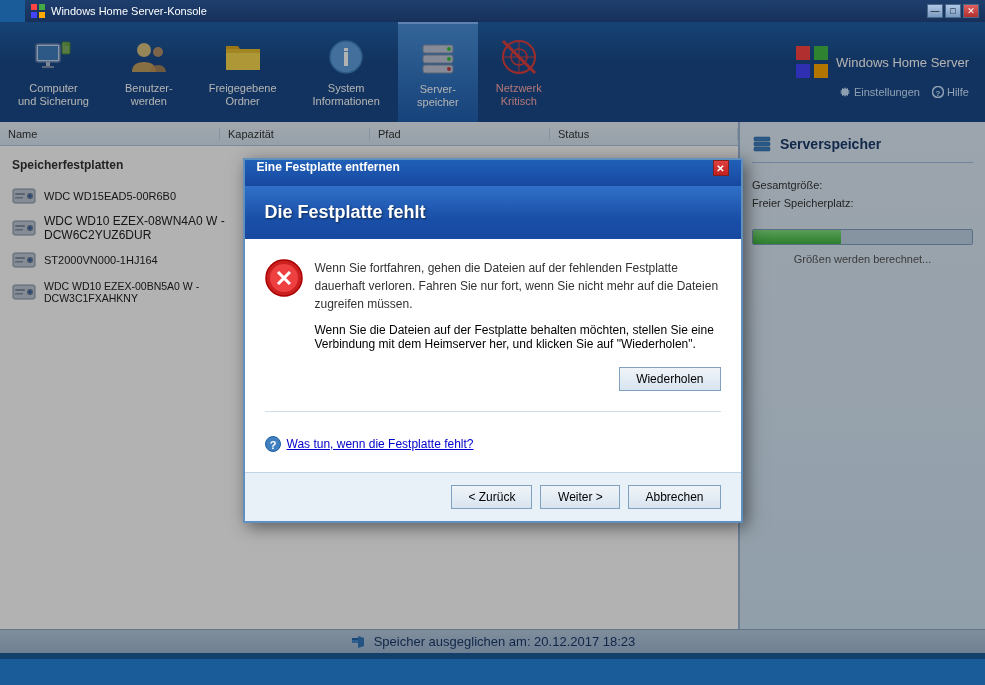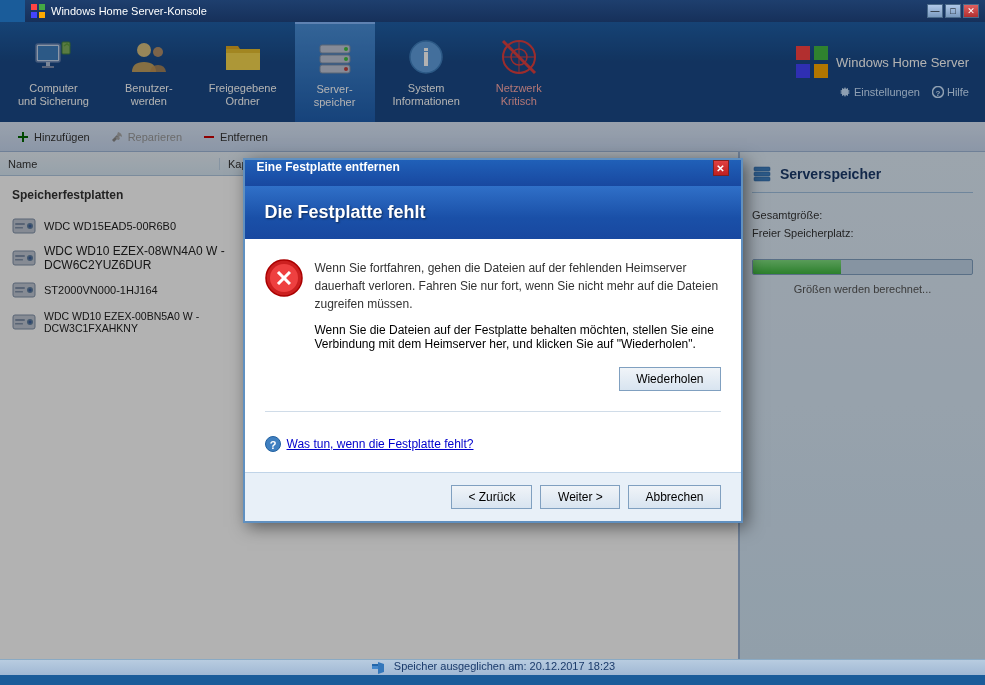--- a/index.html
+++ b/index.html
@@ -231,25 +231,25 @@
     #calc-text {
       font-size: 11px;
       color: #555;
       text-align: center;
       margin-top: 4px;
     }
 
     
     #status-bar {
       background: linear-gradient(180deg, #b8cce0 0%, #a0b8d4 100%);
-      height: 16px;
-      display: flex;
-      align-items: flex-start;
+      height: 24px;
+      display: flex;
+      align-items: center;
       justify-content: center;
-      font-size: 11px;
+      font-size: 13px;
       color: #1a3a6a;
       border-top: 1px solid #8aaac4;
       gap: 8px;
     }
 
     
     #dialog-overlay {
       position: absolute;
       top: 0; left: 0; right: 0; bottom: 0;
       background: rgba(0,0,0,0.3);
@@ -413,50 +413,50 @@
           <path d="M4 16 L4 34 L38 34 L38 16 Z" fill="#f0c040"></path>
           <path d="M4 16 L4 10 L16 10 L20 16 Z" fill="#e0a820"></path>
           <rect x="4" y="14" width="34" height="20" rx="1" fill="#f8d850"></rect>
           <rect x="4" y="13" width="34" height="4" fill="#e8c030"></rect>
         </svg>
       </div>
       <span class="nav-label" style="white-space:pre-line;">Freigegebene
 Ordner</span>
     </div>
 
+    <div class="nav-item">
+      <div class="nav-icon">
+        <svg width="42" height="42" viewBox="0 0 42 42">
+          <circle cx="21" cy="21" r="16" fill="#60a0e0" stroke="#4080c0" stroke-width="1.5"></circle>
+          <rect x="19" y="16" width="4" height="14" fill="white"></rect>
+          <rect x="19" y="12" width="4" height="3" fill="white"></rect>
+        </svg>
+      </div>
+      <span class="nav-label" style="white-space:pre-line;">System
+Informationen</span>
+    </div>
+
     <div class="nav-item active">
       <div class="nav-icon">
         <svg width="42" height="42" viewBox="0 0 42 42">
           <rect x="6" y="8" width="30" height="8" rx="2" fill="#c0c8d8" stroke="#8090a8" stroke-width="1"></rect>
           <rect x="6" y="18" width="30" height="8" rx="2" fill="#c0c8d8" stroke="#8090a8" stroke-width="1"></rect>
           <rect x="6" y="28" width="30" height="8" rx="2" fill="#c0c8d8" stroke="#8090a8" stroke-width="1"></rect>
           <circle cx="32" cy="12" r="2" fill="#40c040"></circle>
           <circle cx="32" cy="22" r="2" fill="#40c040"></circle>
           <circle cx="32" cy="32" r="2" fill="#c04040"></circle>
         </svg>
       </div>
       <span class="nav-label" style="white-space:pre-line;">Server-
 speicher</span>
     </div>
 
     <div class="nav-item">
       <div class="nav-icon">
         <svg width="42" height="42" viewBox="0 0 42 42">
-          <circle cx="21" cy="21" r="16" fill="#60a0e0" stroke="#4080c0" stroke-width="1.5"></circle>
-          <rect x="19" y="16" width="4" height="14" fill="white"></rect>
-          <rect x="19" y="12" width="4" height="3" fill="white"></rect>
-        </svg>
-      </div>
-      <span class="nav-label" style="white-space:pre-line;">System
-Informationen</span>
-    </div>
-
-    <div class="nav-item">
-      <div class="nav-icon">
-        <svg width="42" height="42" viewBox="0 0 42 42">
           <circle cx="21" cy="21" r="16" fill="none" stroke="#e04040" stroke-width="2"></circle>
           <line x1="5" y1="5" x2="37" y2="37" stroke="#e04040" stroke-width="3"></line>
           <circle cx="21" cy="21" r="8" fill="none" stroke="#e04040" stroke-width="1.5"></circle>
           <line x1="5" y1="21" x2="37" y2="21" stroke="#e04040" stroke-width="1"></line>
           <line x1="21" y1="5" x2="21" y2="37" stroke="#e04040" stroke-width="1"></line>
         </svg>
       </div>
       <span class="nav-label" style="white-space:pre-line; color:#ffaaaa;">Netzwerk
 Kritisch</span>
     </div>
@@ -483,42 +483,20 @@
           <svg width="12" height="12" viewBox="0 0 12 12">
             <circle cx="6" cy="6" r="5.5" fill="none" stroke="#cce4ff" stroke-width="1.5"></circle>
             <text x="6" y="9.5" text-anchor="middle" font-size="8" fill="#cce4ff" font-weight="bold">?</text>
           </svg>
           <span>Hilfe</span>
         </div>
       </div>
     </div>
   </div>
 
-  <div id="toolbar">
-    <div class="toolbar-btn">
-      <svg width="14" height="14" viewBox="0 0 14 14">
-        <rect x="6" y="2" width="2" height="10" fill="#006600"></rect>
-        <rect x="2" y="6" width="10" height="2" fill="#006600"></rect>
-      </svg>
-      <span>Hinzufügen</span>
-    </div>
-    <div class="toolbar-btn">
-      <svg width="14" height="14" viewBox="0 0 14 14">
-        <path d="M2 10 L7 5 L9 7 L4 12 Z" fill="#888"></path>
-        <path d="M8 2 Q12 3 12 7 L10 6 L9 7 L10 8 L9 10 Q6 10 5 6 L7 7 L8 6 L7 5 Z" fill="#aaa"></path>
-      </svg>
-      <span style="color:#999;">Reparieren</span>
-    </div>
-    <div class="toolbar-btn">
-      <svg width="14" height="14" viewBox="0 0 14 14">
-        <line x1="2" y1="7" x2="12" y2="7" stroke="#cc0000" stroke-width="2"></line>
-      </svg>
-      <span>Entfernen</span>
-    </div>
-  </div>
 
   <div id="main-content">
 
     <div id="left-panel">
       <div id="table-header">
         <div class="th">Name</div>
         <div class="th">Kapazität</div>
         <div class="th">Pfad</div>
         <div class="th">Status</div>
       </div>
@@ -622,21 +600,21 @@
 
       <div id="dialog-body">
         <div id="dialog-message-area">
 
           <svg width="38" height="38" viewBox="0 0 38 38" id="error-icon">
             <circle cx="19" cy="19" r="18" fill="#cc2020" stroke="#aa0000" stroke-width="1.5"></circle>
             <circle cx="19" cy="19" r="14" fill="#ee4040"></circle>
             <text x="19" y="27" text-anchor="middle" font-size="22" fill="white" font-weight="bold">✕</text>
           </svg>
           <div>
-            <p id="dialog-text" style="margin-bottom:10px;">Wenn Sie fortfahren, gehen die Dateien auf der fehlenden Heimserver dauerhaft verloren. Fahren Sie nur fort, wenn Sie nicht mehr auf die Dateien zugreifen müssen.</p>
+            <p id="dialog-text" style="margin-bottom:10px;">Wenn Sie fortfahren, gehen die Dateien auf der fehlenden Festplatte dauerhaft verloren. Fahren Sie nur fort, wenn Sie nicht mehr auf die Dateien zugreifen müssen.</p>
             <p>Wenn Sie die Dateien auf der Festplatte behalten möchten, stellen Sie eine Verbindung mit dem Heimserver her, und klicken Sie auf "Wiederholen".</p>
           </div>
         </div>
         <div class="clearfix">
           <button id="retry-btn">Wiederholen</button>
         </div>
         <div style="padding-top:8px; margin-top:8px; border-top:1px solid #d0dce8;">
           <a id="dialog-help-link">
             <svg width="16" height="16" viewBox="0 0 16 16">
               <circle cx="8" cy="8" r="7.5" fill="#4080c0" stroke="#2060a0" stroke-width="1"></circle>

